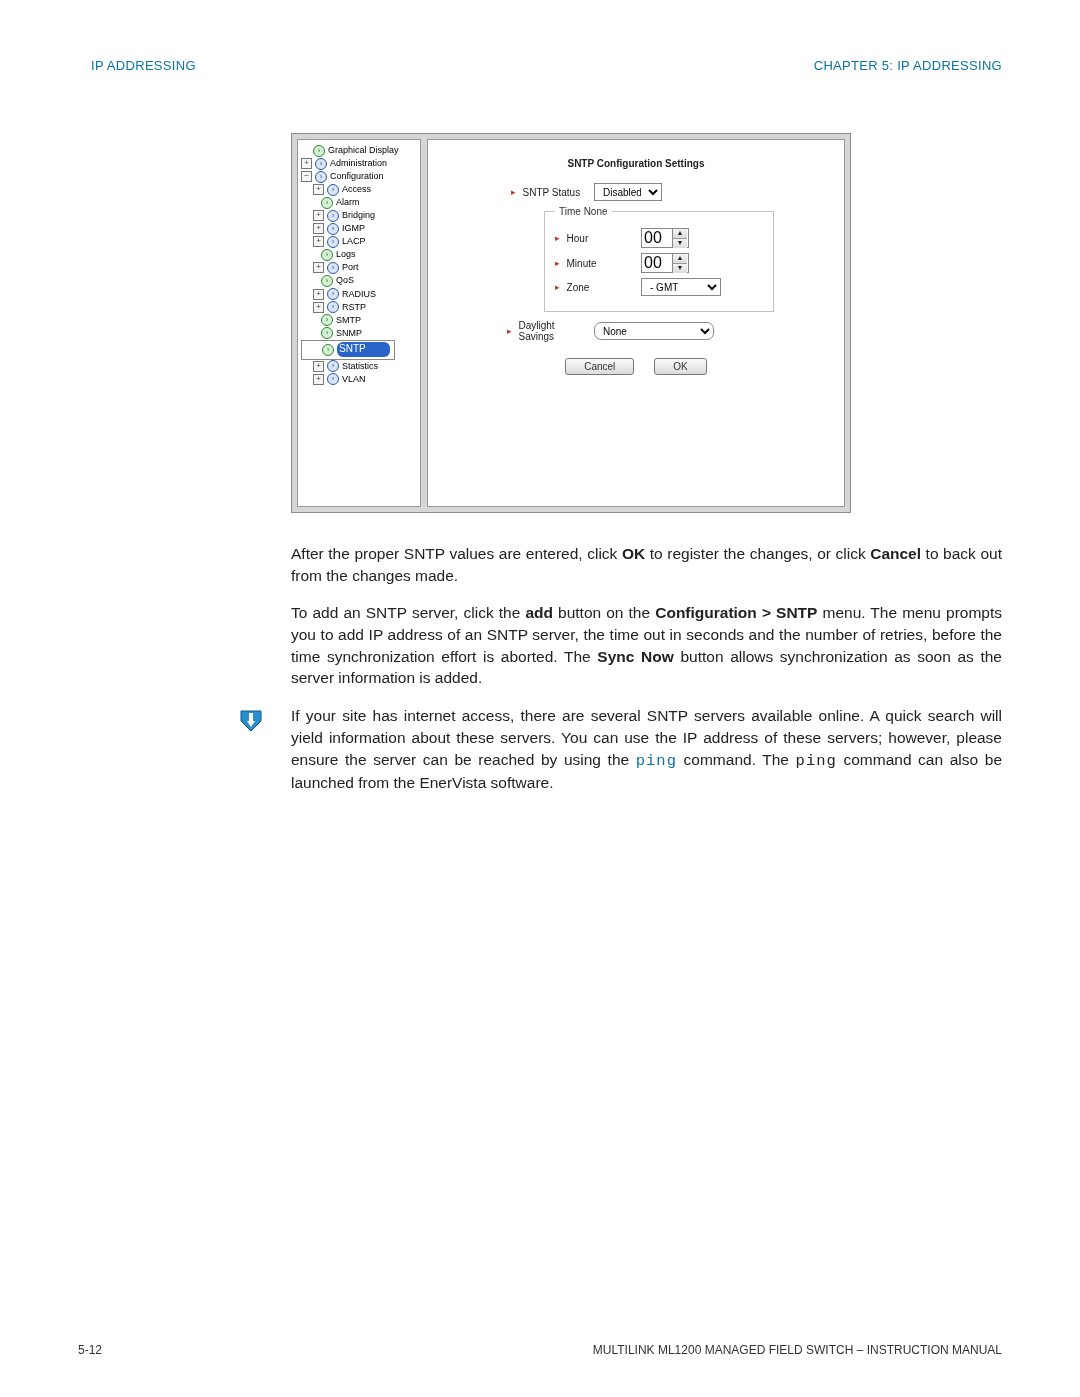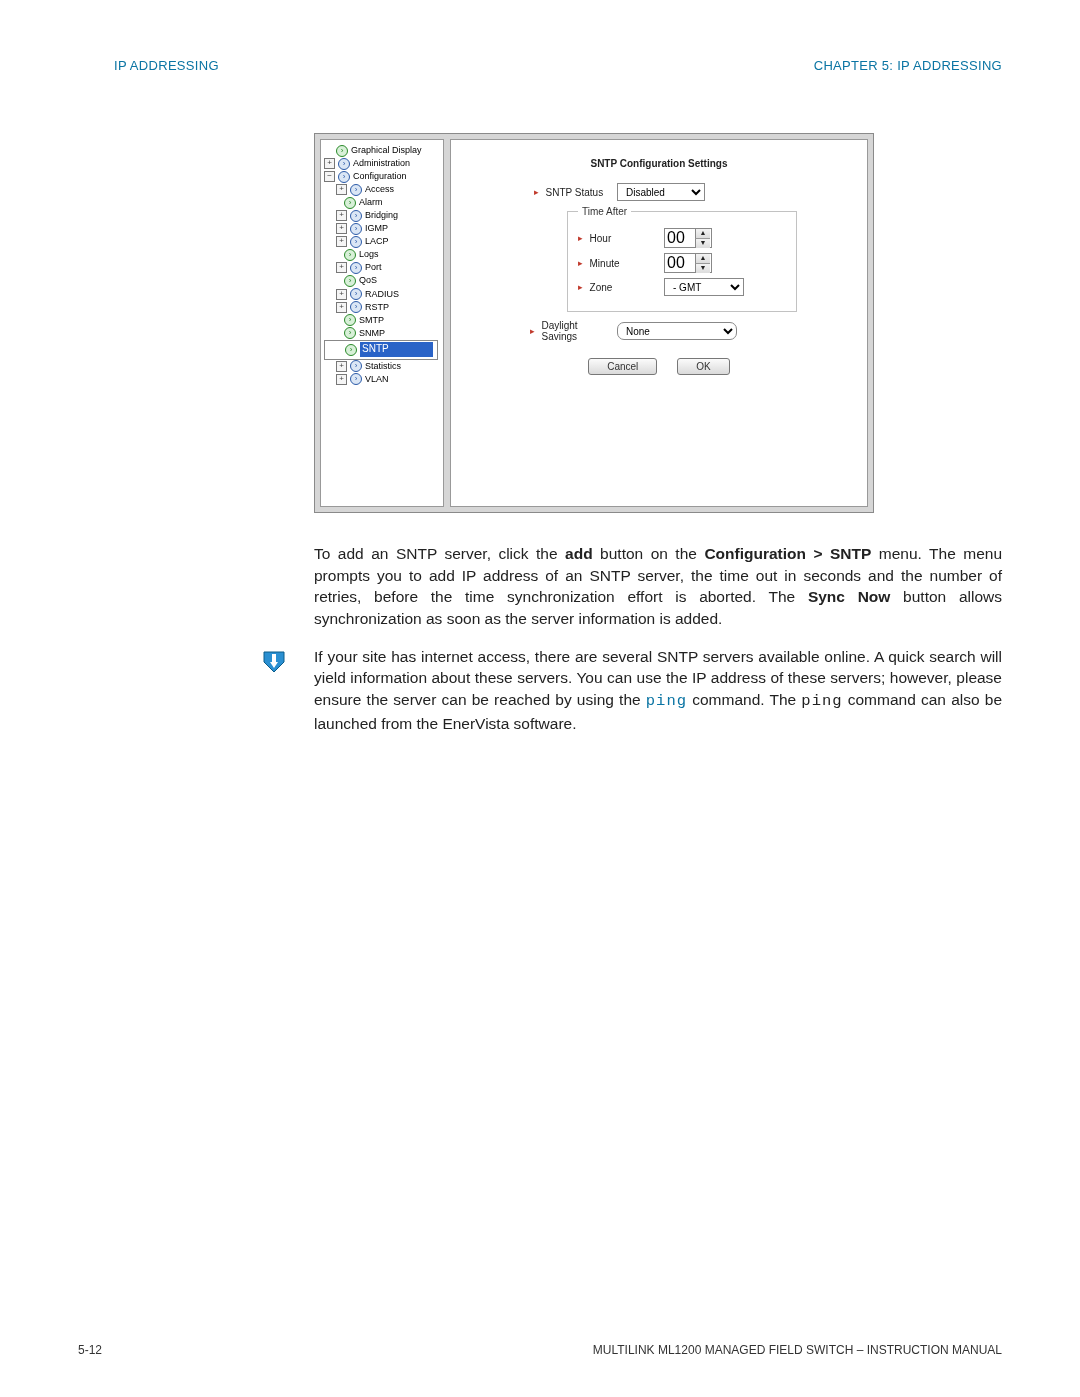--- a/index.html
+++ b/index.html
@@ -6,21 +6,21 @@
     margin: 0;
     padding: 0;
     background: #fff;
     font-family: Arial, Helvetica, sans-serif;
     color: #222;
   }
   .page {
     box-sizing: border-box;
     width: 1080px;
     height: 1397px;
-    padding: 58px 78px 40px 114px;
+    padding: 58px 78px 40px 91px;
     position: relative;
   }
   .page-header {
     display: flex;
     justify-content: space-between;
     font-size: 13px;
     letter-spacing: 0.3px;
     color: #0a74a3;
   }
   .page-header .hdr-left { text-transform: uppercase; }
@@ -75,21 +75,21 @@
     font-size:8px; flex:0 0 auto;
     border:1px solid #2a8a2a; color:#2a8a2a; background:#d8f0d8;
   }
   .nav-pane .arrowcircle.blue {
     border-color:#2c5ba8; color:#2c5ba8; background:#dae6f5;
   }
   .nav-pane .row .lbl { flex:1; color:#000; }
   .nav-pane .indent1 { padding-left:12px; }
   .nav-pane .indent2 { padding-left:20px; }
   .nav-pane .row.sel .lbl {
-    background:#2a63c7; color:#fff; padding:0 2px;
+    background:#2a63c7; color:#fff; padding:0 2px;border-radius:6px;
   }
   .main-pane {
     flex:1;
     background:#fff;
     border:1px solid #999;
     position:relative;
     box-sizing:border-box;
     font-size:10px;
   }
   .main-pane .titlebar {
@@ -128,21 +128,21 @@
     grid-template-columns: 140px 140px 1fr;
     align-items:center;
     gap:6px;
     margin:5px 0;
   }
   .redarrow { color:#c0392b; font-size:9px; padding-right:4px; }
   .flabel { font-size:10px; color:#222; display:flex; align-items:center; gap:3px; }
   .flabel .spc { width:60px; }
   .sel {
     font-size:10px; border:1px solid #888; background:#fff;
-    padding:0 4px; height:18px; width:88px;
+    padding:0 4px; height:18px; width:68px;
   }
   .sel.wide { width:120px;border-radius:7px; }
   .spin {
     display:inline-flex; align-items:center; border:1px solid #888; height:18px;
     width:46px; font-size:10px; background:#fff;
   }
   .spin input{ border:none; width:26px; height:16px; font-size:16px; padding:0 2px; }
   .spin .arrows { display:flex; flex-direction:column; }
   .spin .arrows span {
     width:14px; height:9px; font-size:7px; line-height:8px; text-align:center;
@@ -299,21 +299,21 @@
             <span class="flabel">
                   <span class="spc"></span>
                   <span class="redarrow">▸</span>
                   <span>SNTP Status</span>
                 </span>
             <select class="sel">
               <option>Disabled</option>
             </select>
           </div>
           <fieldset class="tz">
-            <legend>Time After</legend>
+            <legend>Time None</legend>
             <div class="frow" style="grid-template-columns:80px auto;">
               <span class="flabel">
                     <span class="redarrow">▸</span>
                     <span>Hour</span>
                   </span>
               <span class="spin">
                 <input value="00" style="">
                 <span class="arrows">
                       <span>▲</span>
                       <span>▼</span>
@@ -358,20 +358,23 @@
             <button class="btn-std">OK</button>
           </div>
         </div>
       </div>
     </div>
   </div>
   </div>
 
   <div class="body-text">
     <p>
+      <span>After the proper SNTP values are entered, click </span><span class="b">OK</span><span> to register the changes, or click </span><span class="b">Cancel</span><span> to back out from the changes made.</span>
+    </p>
+    <p>
       <span>To add an SNTP server, click the </span><span class="b">add</span><span> button on the </span><span class="b">Configuration &gt; SNTP</span><span> menu. The menu prompts you to add IP address of an SNTP server, the time out in seconds and the number of retries, before the time synchronization effort is aborted. The </span><span class="b">Sync Now</span><span> button allows synchronization as soon as the server information is added.</span>
     </p>
     <p class="note-row">
       <span class="note-icon">
         <svg width="28" height="28" viewBox="0 0 28 28">
           <polygon points="4,4 24,4 24,14 14,24 4,14" fill="#2a8fd1" stroke="#0a5c8a" stroke-width="1"></polygon>
           <rect x="12" y="6" width="4" height="8" fill="#fff"></rect>
           <polygon points="10,14 18,14 14,20" fill="#fff"></polygon>
         </svg>
         </span>

